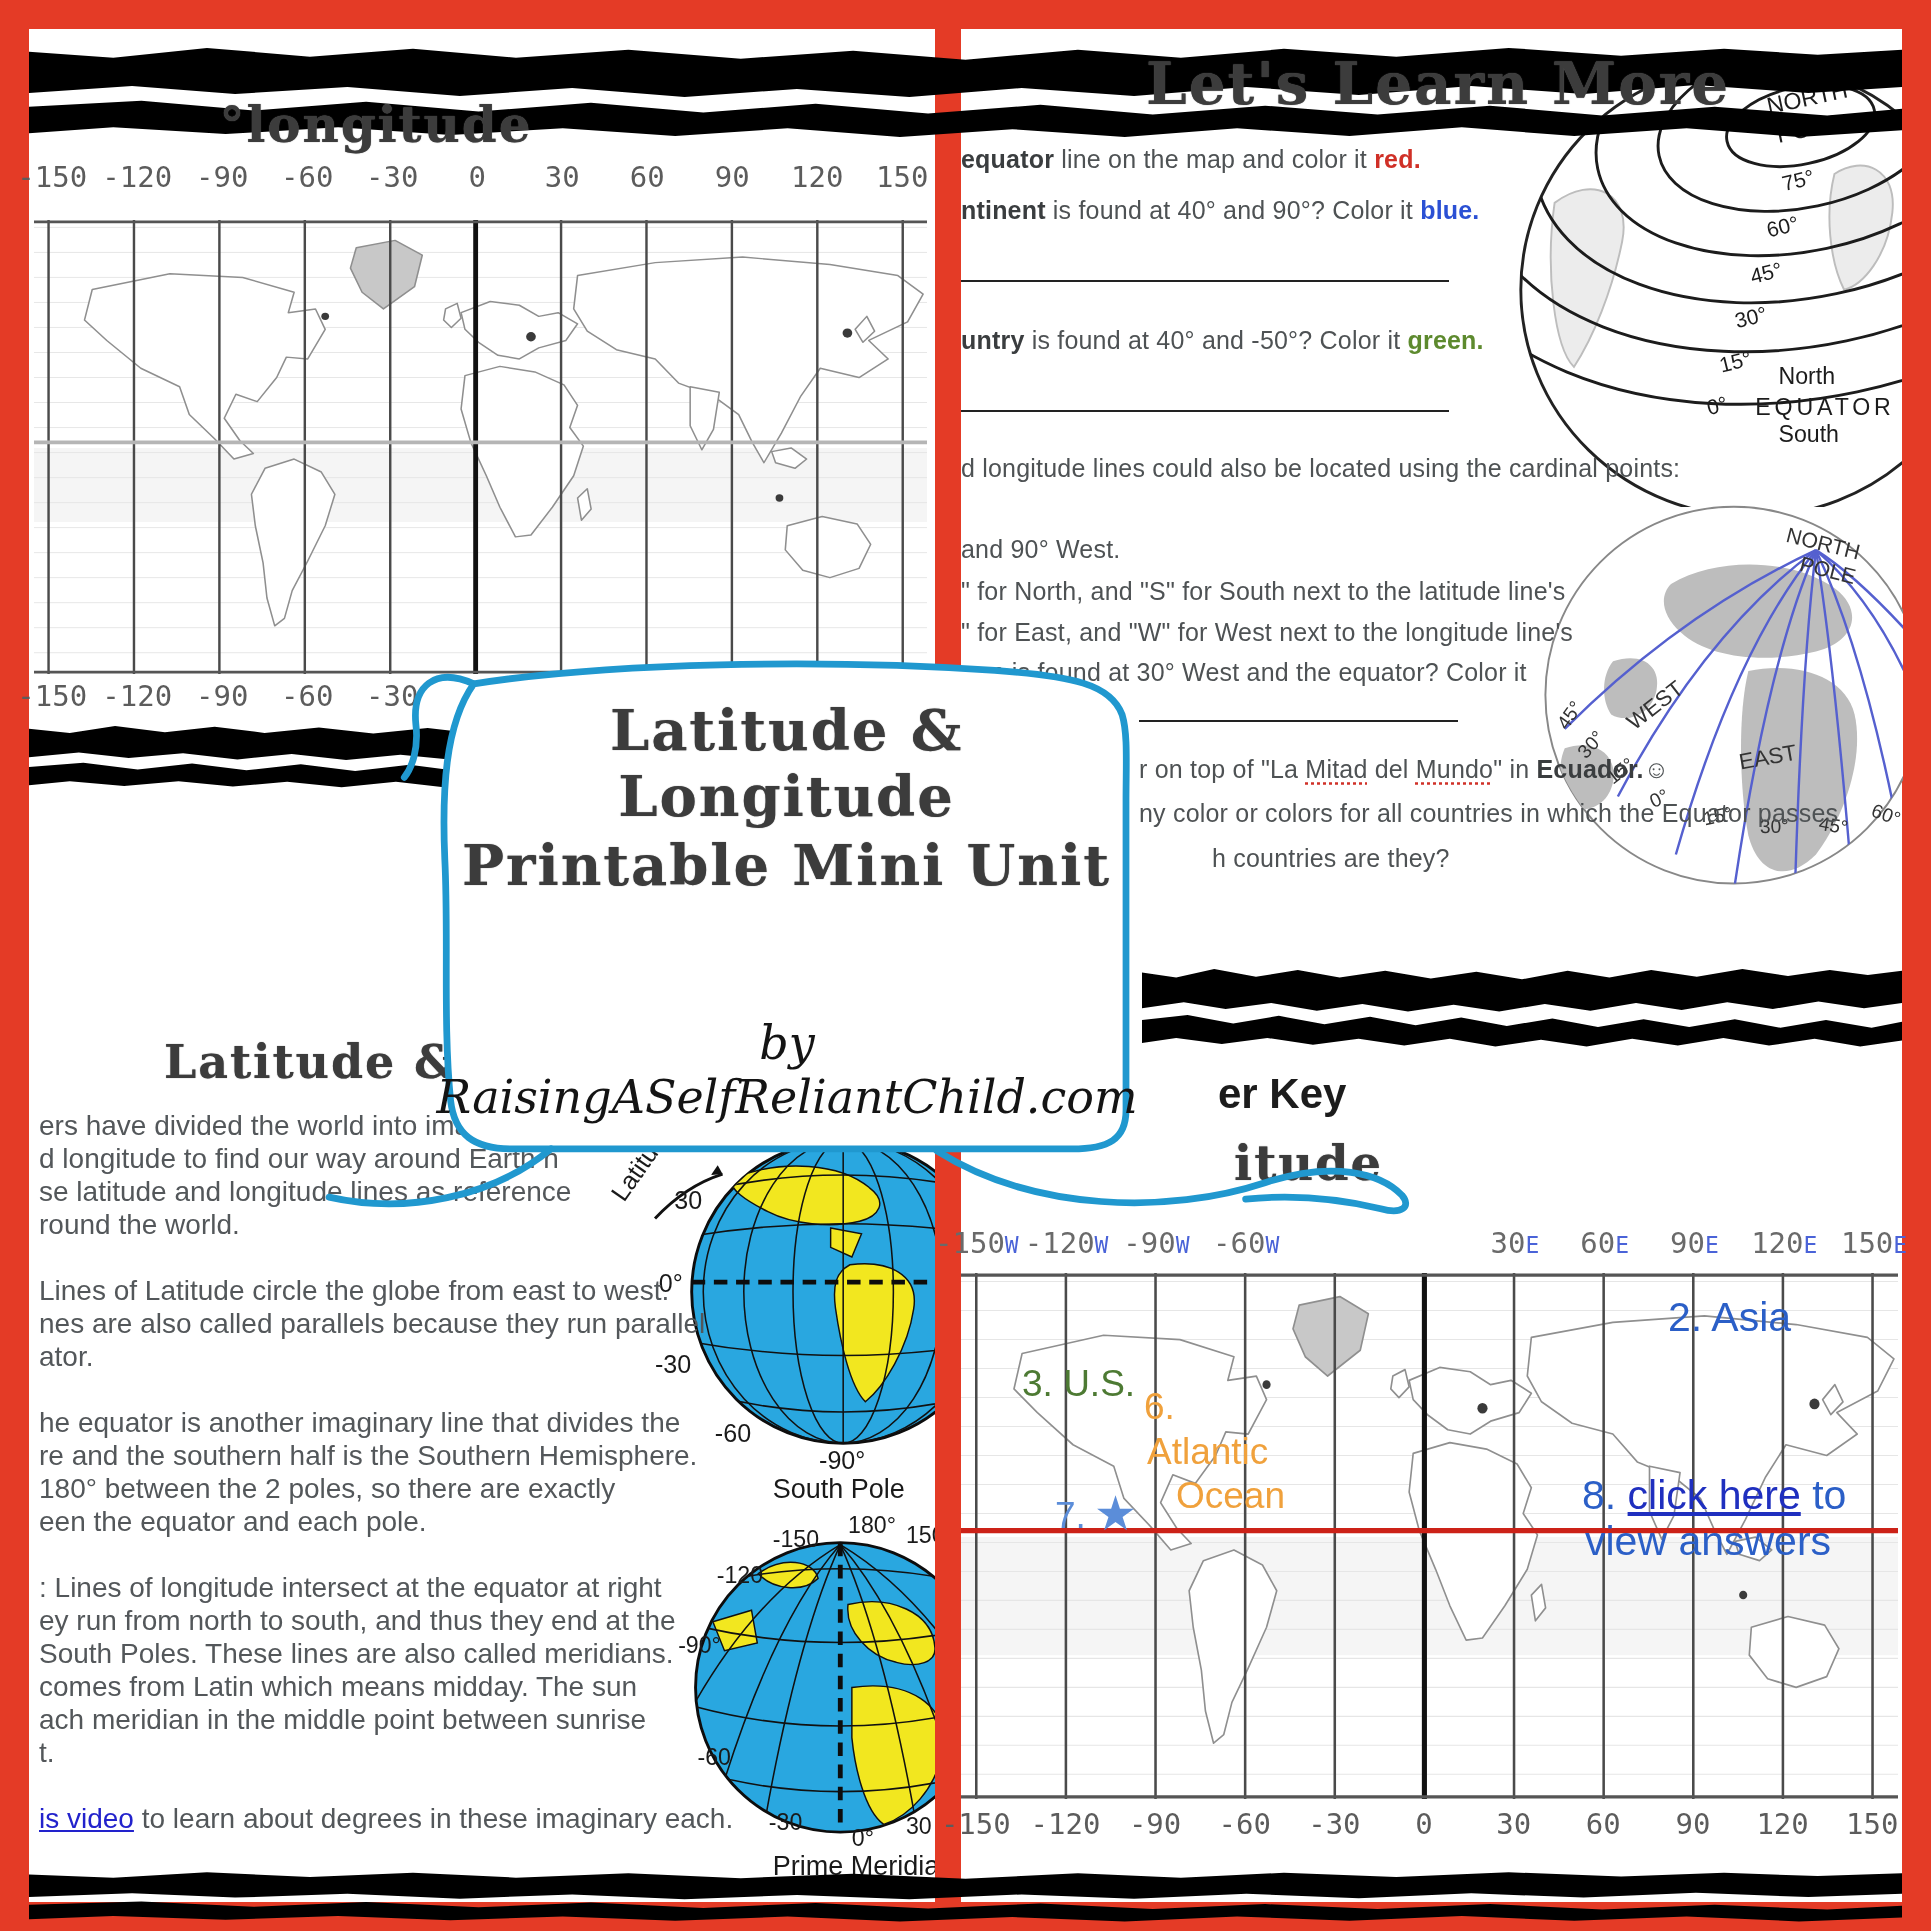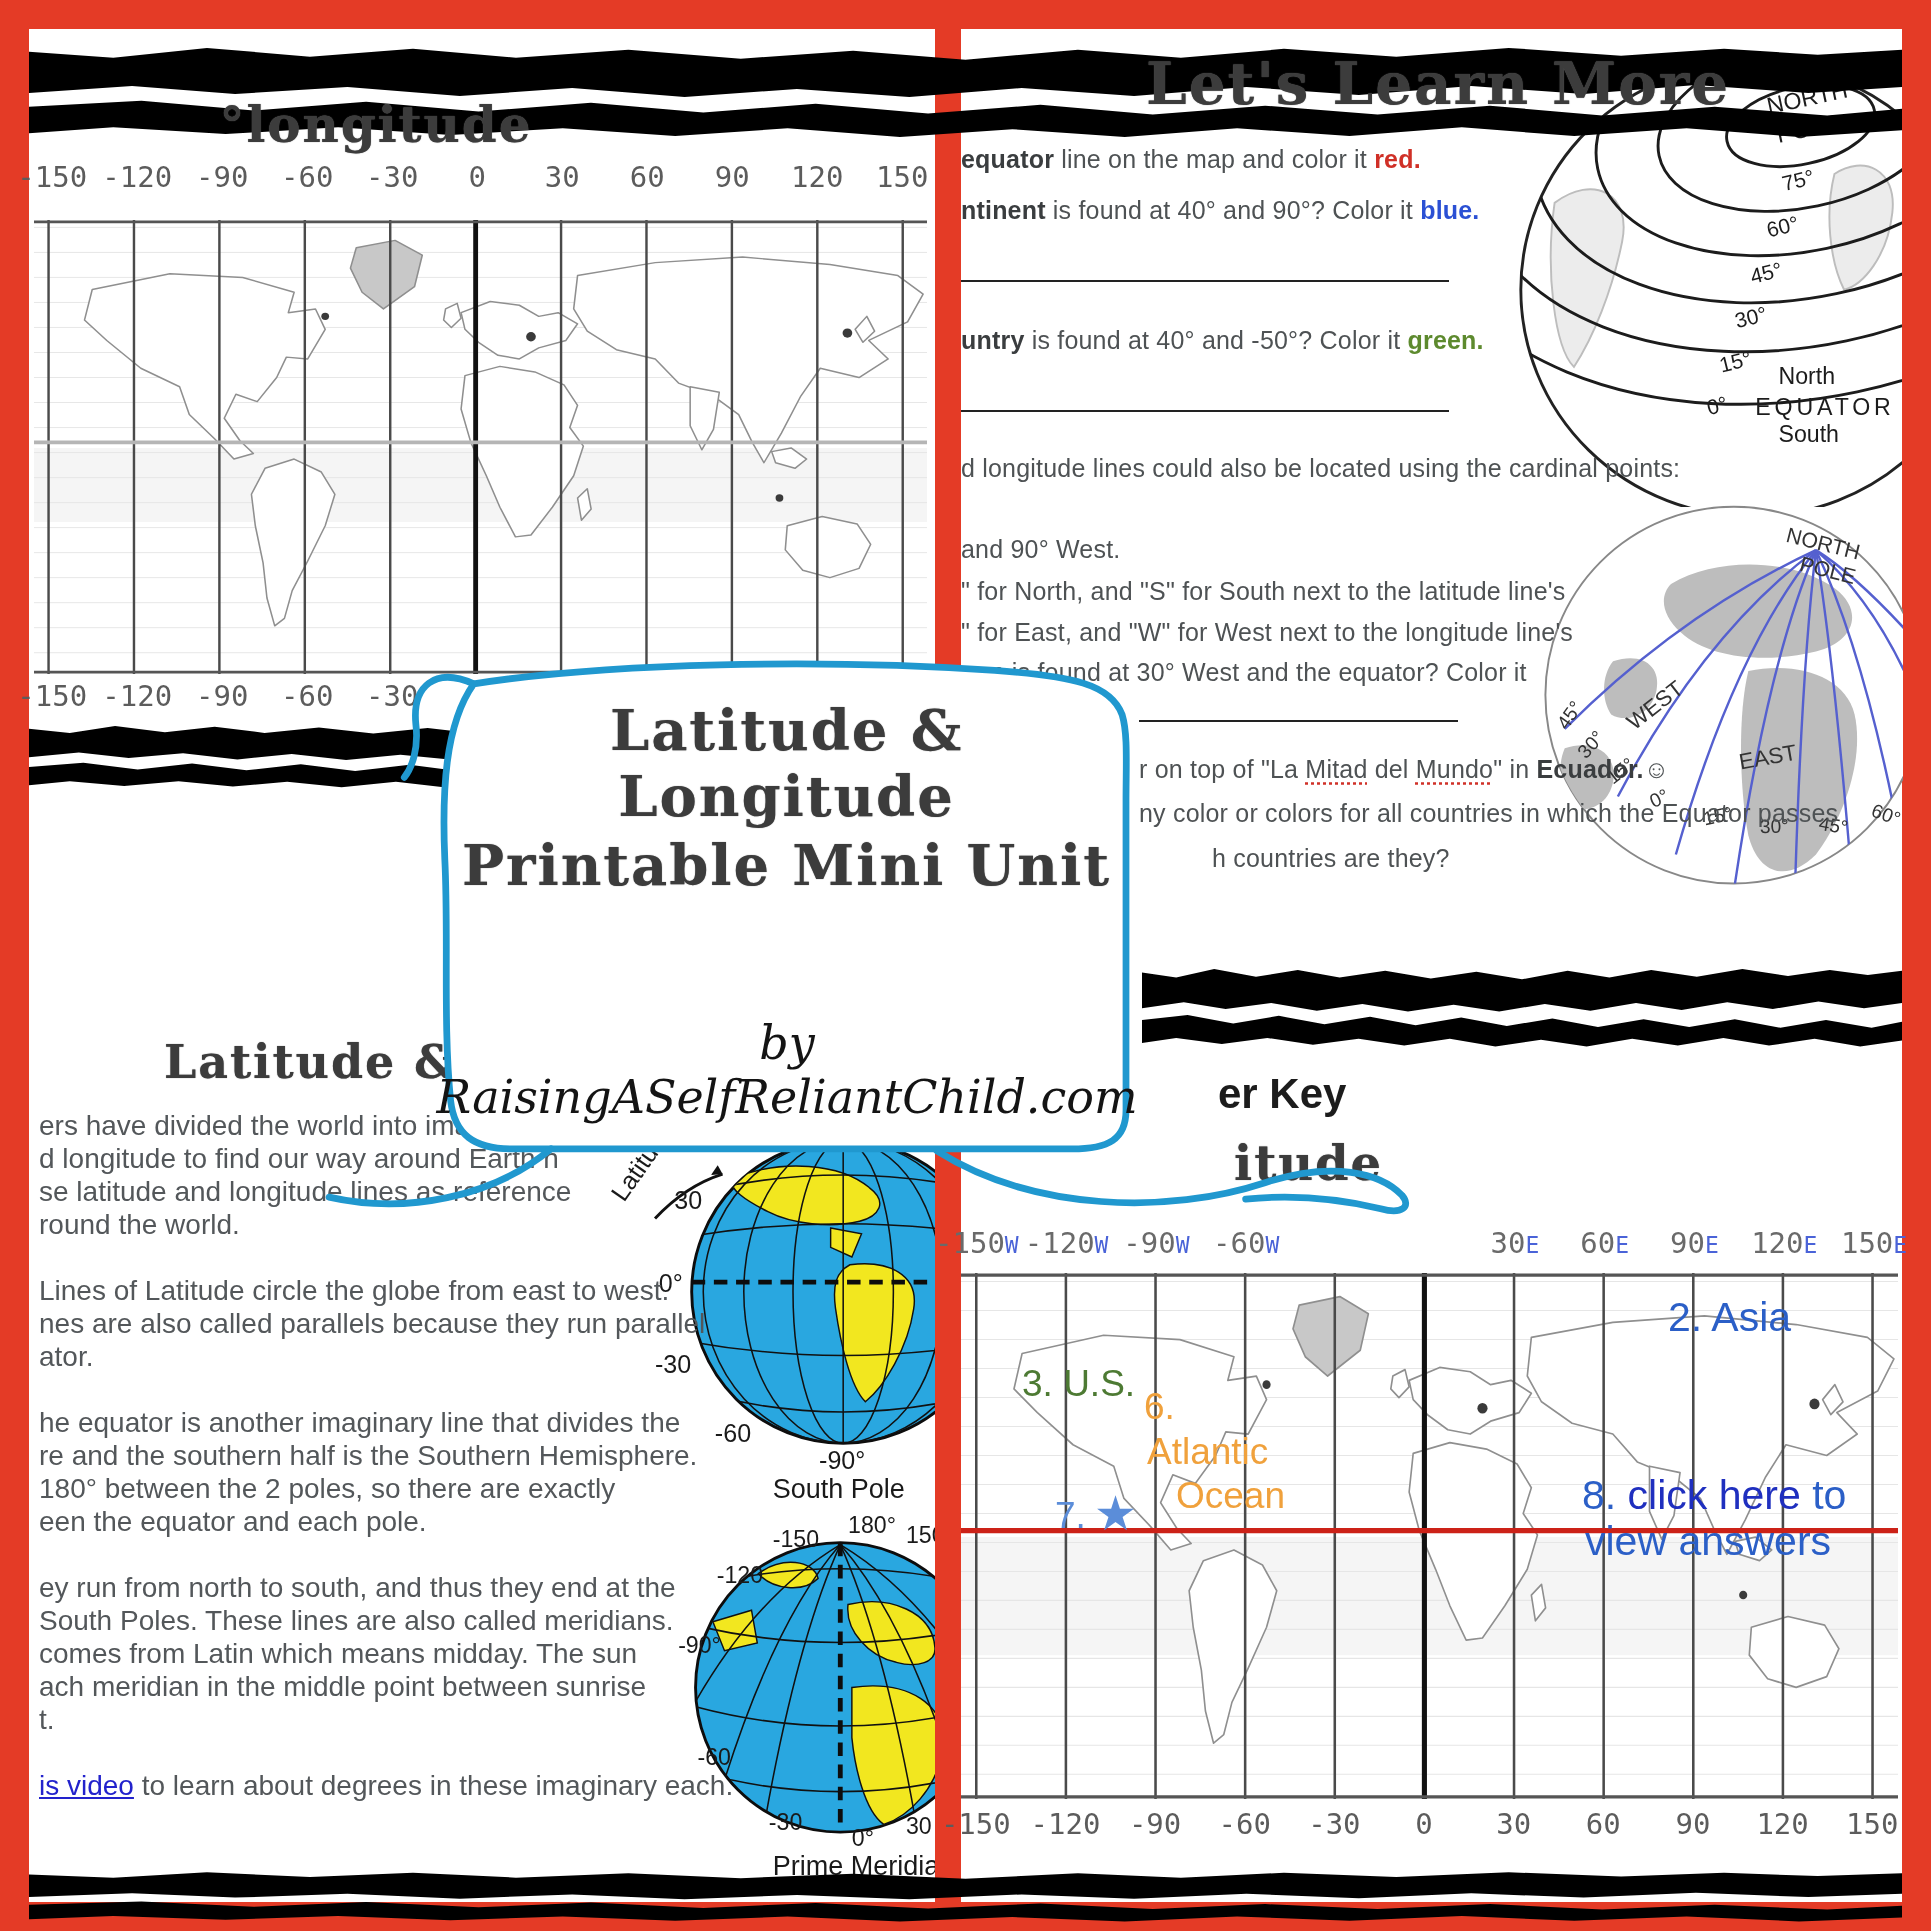--- a/index.html
+++ b/index.html
@@ -227,20 +227,21 @@
     <div class="bl-ws nowrap" style="height:33px"></div>
     <div class="bl-ws nowrap" style="height:33px">Lines of Latitude circle the globe from east to west.</div>
     <div class="bl-ws nowrap" style="height:33px">nes are also called parallels because they run parallel</div>
     <div class="bl-ws nowrap" style="height:33px">ator.</div>
     <div class="bl-ws nowrap" style="height:33px"></div>
     <div class="bl-ws nowrap" style="height:33px">he equator is another imaginary line that divides the</div>
     <div class="bl-ws nowrap" style="height:33px">re and the southern half is the Southern Hemisphere.</div>
     <div class="bl-ws nowrap" style="height:33px">180° between the 2 poles, so there are exactly</div>
     <div class="bl-ws nowrap" style="height:33px">een the equator and each pole.</div>
     <div class="bl-ws nowrap" style="height:33px"></div>
+    <div class="bl-ws nowrap" style="height:33px">: Lines of longitude intersect at the equator at right</div>
     <div class="bl-ws nowrap" style="height:33px">ey run from north to south, and thus they end at the</div>
     <div class="bl-ws nowrap" style="height:33px">South Poles. These lines are also called meridians.</div>
     <div class="bl-ws nowrap" style="height:33px">comes from Latin which means midday. The sun</div>
     <div class="bl-ws nowrap" style="height:33px">ach meridian in the middle point between sunrise</div>
     <div class="bl-ws nowrap" style="height:33px">t.</div>
     <div class="bl-ws nowrap" style="height:33px"></div>
     <div class="bl-ws nowrap" style="height:33px"><span class="c-link">is video</span><span> to learn about degrees in these imaginary each.</span></div>
   </div>
 
   <svg class="abs" style="left:541px;top:1120px;width:394px;height:772px;z-index:2" viewBox="0 0 408 800">
@@ -342,21 +343,21 @@
     <path stroke="#555" stroke-width="3" d="M0,2H920 M0,488H920"></path>
   </svg>
 
   <div class="maplabel nowrap" style="left:1022px;top:1363px;font-size:37px;color:#4d7a33;z-index:5">3. U.S.</div>
   <div class="maplabel nowrap" style="left:1144px;top:1386px;font-size:37px;color:#f0a13c;z-index:5">6.</div>
   <div class="maplabel nowrap" style="left:1147px;top:1431px;font-size:37px;color:#f0a13c;z-index:5">Atlantic</div>
   <div class="maplabel nowrap" style="left:1176px;top:1475px;font-size:37px;color:#f0a13c;z-index:5">Ocean</div>
   <div class="maplabel nowrap" style="left:1055px;top:1495px;font-size:37px;color:#5b8dd9;z-index:5">7.</div>
   <div class="maplabel nowrap" style="left:1094px;top:1485px;font-size:48px;color:#5b8dd9;z-index:5">★</div>
   <div class="maplabel nowrap" style="left:1668px;top:1294px;font-size:41px;color:#2b5fc7;z-index:5">2. Asia</div>
-  <div class="maplabel nowrap" style="left:1582px;top:1472px;font-size:41px;color:#2b5fc7;z-index:5"><span>8. </span><span style="color:#1f2fbf;">click here</span><span> to</span></div>
+  <div class="maplabel nowrap" style="left:1582px;top:1472px;font-size:41px;color:#2b5fc7;z-index:5"><span>8. </span><span style="color:#1f2fbf;text-decoration:underline">click here</span><span> to</span></div>
   <div class="maplabel nowrap" style="left:1585px;top:1518px;font-size:41px;color:#2b5fc7;z-index:5">view answers</div>
 
   <div class="abs axrow" style="left:931px;top:1807px;width:986px;z-index:4">
     <span>-150</span>
     <span>-120</span>
     <span>-90</span>
     <span>-60</span>
     <span>-30</span>
     <span>0</span>
     <span>30</span>

